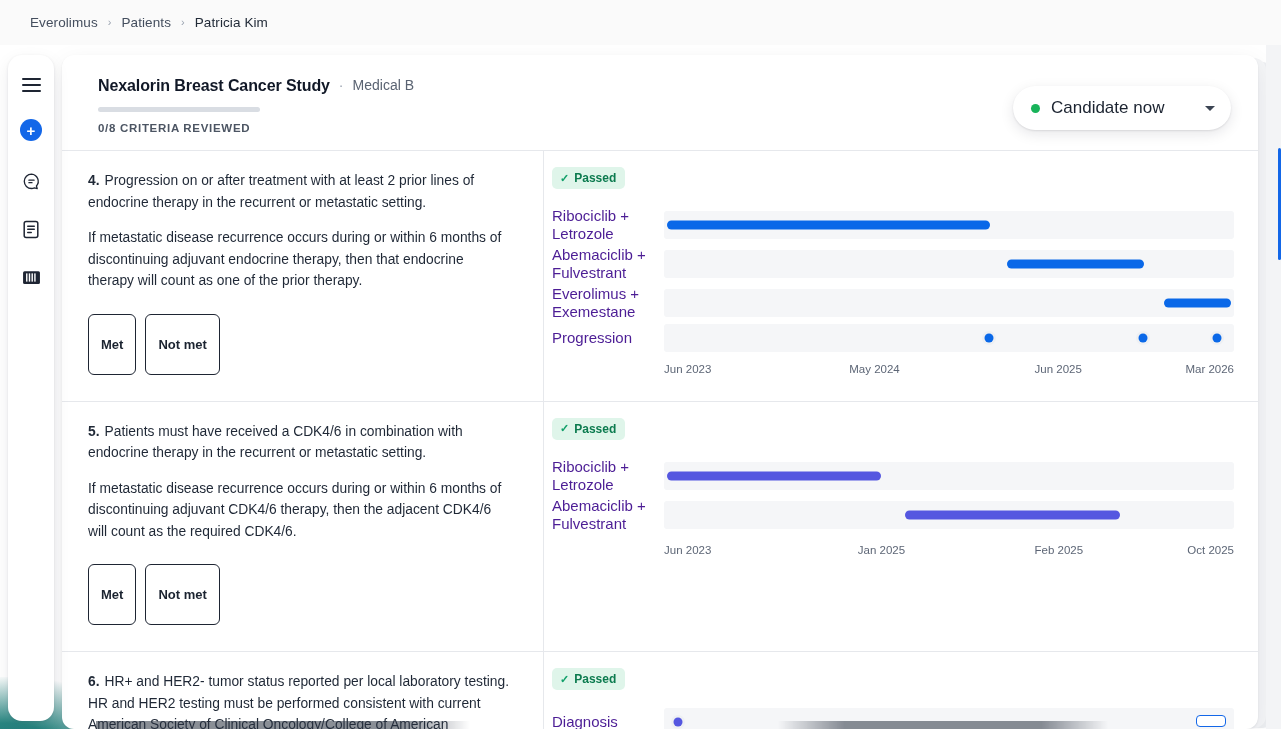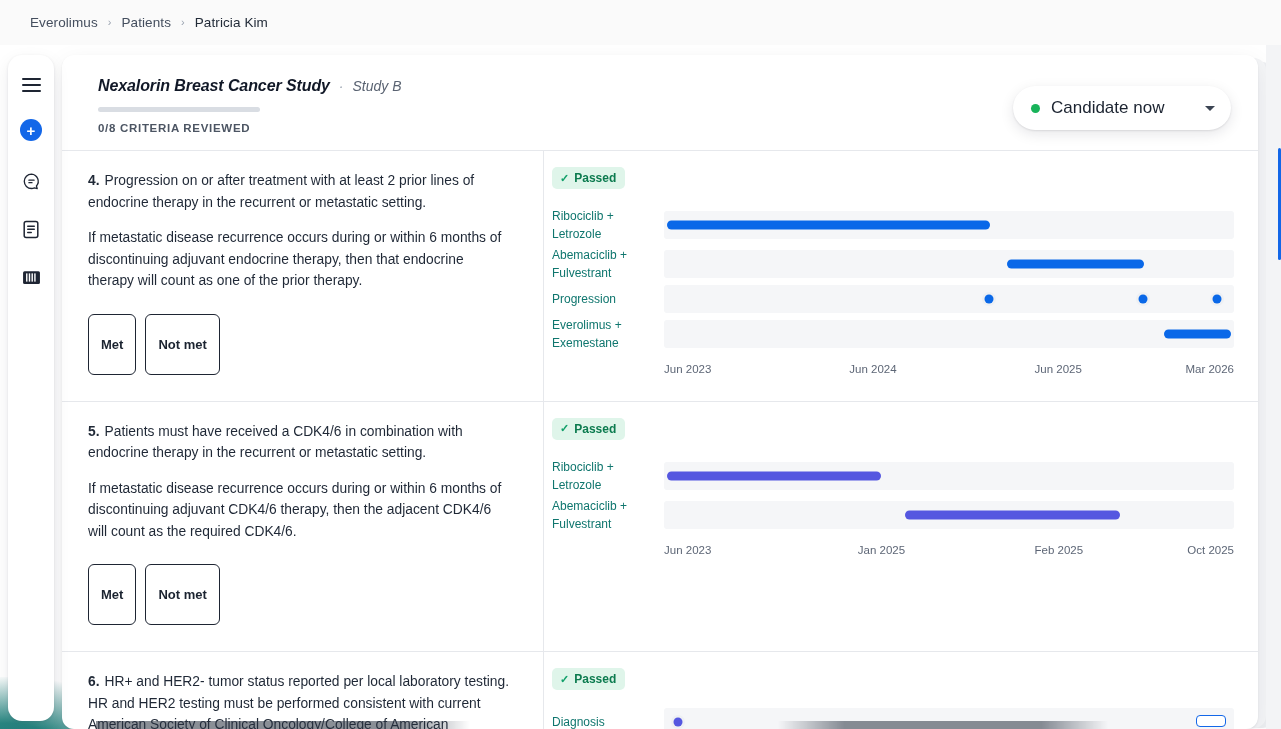--- a/index.html
+++ b/index.html
@@ -81,21 +81,21 @@
     position: absolute; left: 78px; top: 62px;
     width: 1196px; height: 666px;
     background: #eceef1; border-radius: 12px; z-index: 2;
   }
 
   
   .card-head {
     position: relative; height: 95px;
     padding: 22px 30px 0 36px;
   }
-  .title-row { display: flex; align-items: center; font-style: italic; }
+  .title-row { display: flex; align-items: flex-start; }
   .study-title {
     font-size: 16px; font-weight: 700; color: #111827; letter-spacing: -.1px;
   }
   .title-dot { margin: 0 9px; color: #9aa3b0; font-size: 14px; }
   .cohort { font-size: 14px; color: #5a6372; }
 
   .progress-track {
     margin-top: 12px; width: 162px; height: 5px;
     background: #d9dde3; border-radius: 3px; overflow: hidden;
   }
@@ -158,21 +158,21 @@
     font-size: 12px; font-weight: 700;
     padding: 4px 9px 4px 8px; border-radius: 5px;
   }
   .badge .tick { font-size: 11px; color: #12a06a; font-weight: 700; }
 
   
   .chart { margin-top: 18px; position: relative; }
   .tl-row { display: flex; align-items: center; margin-bottom: 3px; }
   .tl-label {
     width: 112px; flex: none;
-    font-size: 12px; line-height: 18px; color: #0f766e;
+    font-size: 15px; line-height: 18px; color: #4c1d95;
     padding-right: 8px;
   }
   .tl-track {
     position: relative; flex: 1; height: 28px;
     background: #f5f6f8; border-radius: 3px;
   }
   .tl-bar {
     position: absolute; top: 50%; transform: translateY(-50%);
     height: 9px; border-radius: 5px;
   }
@@ -287,21 +287,21 @@
 
 <div class="card-stack-2"></div>
 <div class="card-stack-1"></div>
 
 <div class="card">
 
   <div class="card-head">
     <div class="title-row">
       <span class="study-title">Nexalorin Breast Cancer Study</span>
       <span class="title-dot">·</span>
-      <span class="cohort">Study B</span>
+      <span class="cohort">Medical B</span>
     </div>
 
     <div class="progress-track">
       <div class="progress-fill" id="progfill" style="width: 0%;"></div>
     </div>
     <div class="criteria-label">0/8 CRITERIA REVIEWED</div>
 
     <div class="status-pill">
       <span class="status-dot"></span>
       <span class="status-text">Candidate now</span>
@@ -329,38 +329,38 @@
                 <div class="tl-bar" style="left:0.5%;width:56.7%;background:#0a68e8;"></div>
               </div>
             </div>
             <div class="tl-row">
               <div class="tl-label">Abemaciclib + Fulvestrant</div>
               <div class="tl-track">
                 <div class="tl-bar" style="left:60.2%;width:24%;background:#0a68e8;"></div>
               </div>
             </div>
             <div class="tl-row">
+              <div class="tl-label">Everolimus + Exemestane</div>
+              <div class="tl-track">
+                <div class="tl-bar" style="left:87.8%;width:11.700000000000003%;background:#0a68e8;"></div>
+              </div>
+            </div>
+            <div class="tl-row">
               <div class="tl-label">Progression</div>
               <div class="tl-track">
                 <div class="tl-dot" style="left:57%;background:#0a68e8;"></div>
                 <div class="tl-dot" style="left:84%;background:#0a68e8;"></div>
                 <div class="tl-dot" style="left:97%;background:#0a68e8;"></div>
-              </div>
-            </div>
-            <div class="tl-row">
-              <div class="tl-label">Everolimus + Exemestane</div>
-              <div class="tl-track">
-                <div class="tl-bar" style="left:87.8%;width:11.700000000000003%;background:#0a68e8;"></div>
               </div>
             </div>
             <div class="tl-axis">
               <div class="spacer"></div>
               <div class="ticks">
                 <span class="tick-lbl" style="left:0%;">Jun 2023</span>
-                <span class="tick-lbl" style="left:32.5%;">Jun 2024</span>
+                <span class="tick-lbl" style="left:32.5%;">May 2024</span>
                 <span class="tick-lbl" style="left:65%;">Jun 2025</span>
                 <span class="tick-lbl" style="right:0;">Mar 2026</span>
               </div>
             </div>
           </div></div>
       </div>
       <div class="crit-row">
         <div class="crit-left">
           <p class="crit-text"><span class="num">5.</span><span>Patients must have received a CDK4/6 in combination with endocrine therapy in the recurrent or metastatic setting.</span></p>
           <p class="crit-text second">If metastatic disease recurrence occurs during or within 6 months of discontinuing adjuvant CDK4/6 therapy, then the adjacent CDK4/6 will count as the required CDK4/6.</p>

